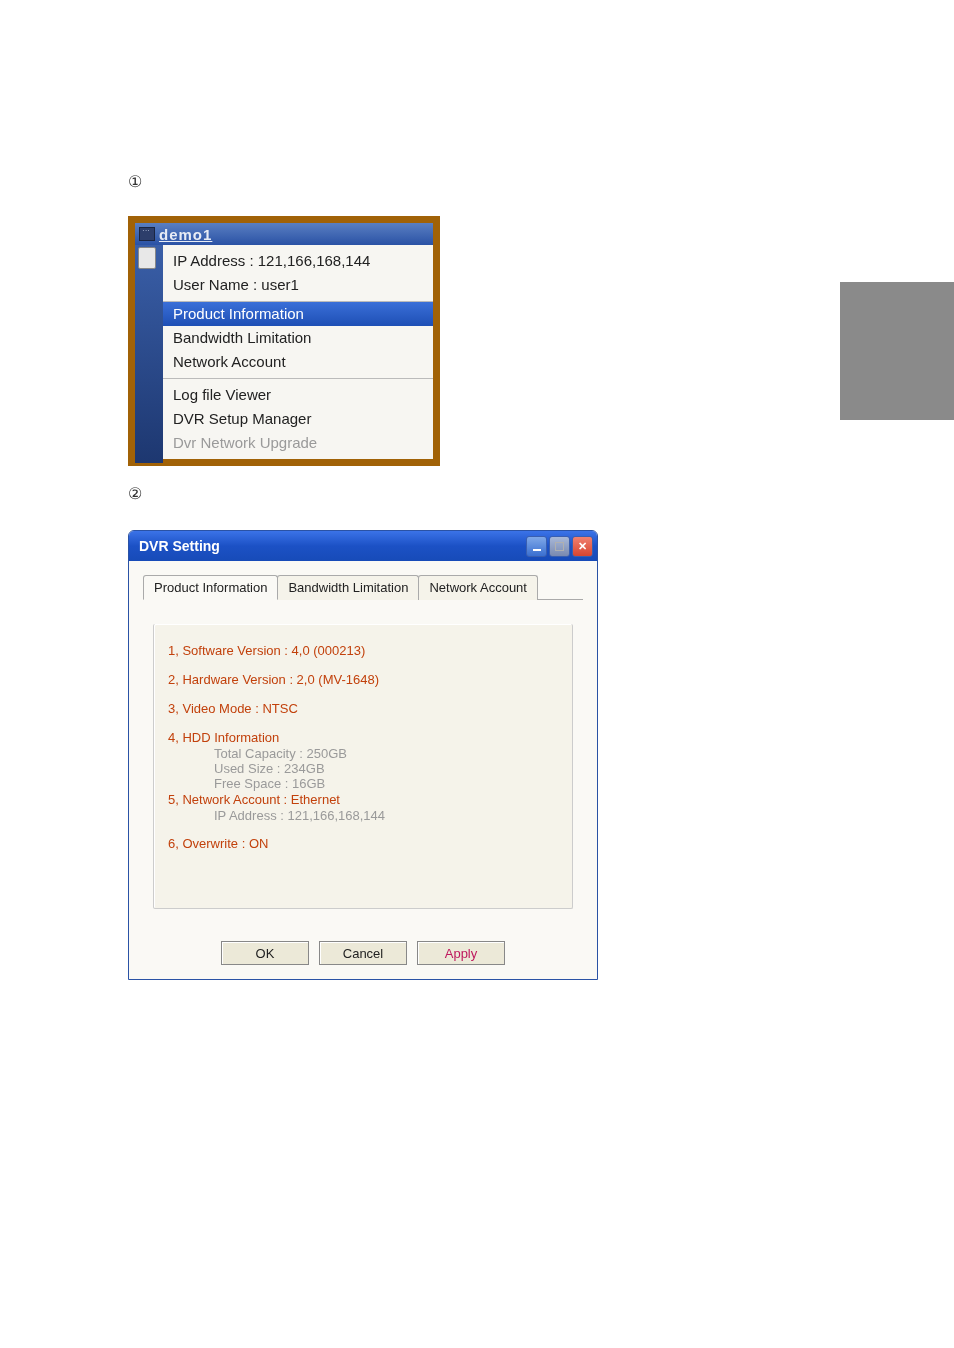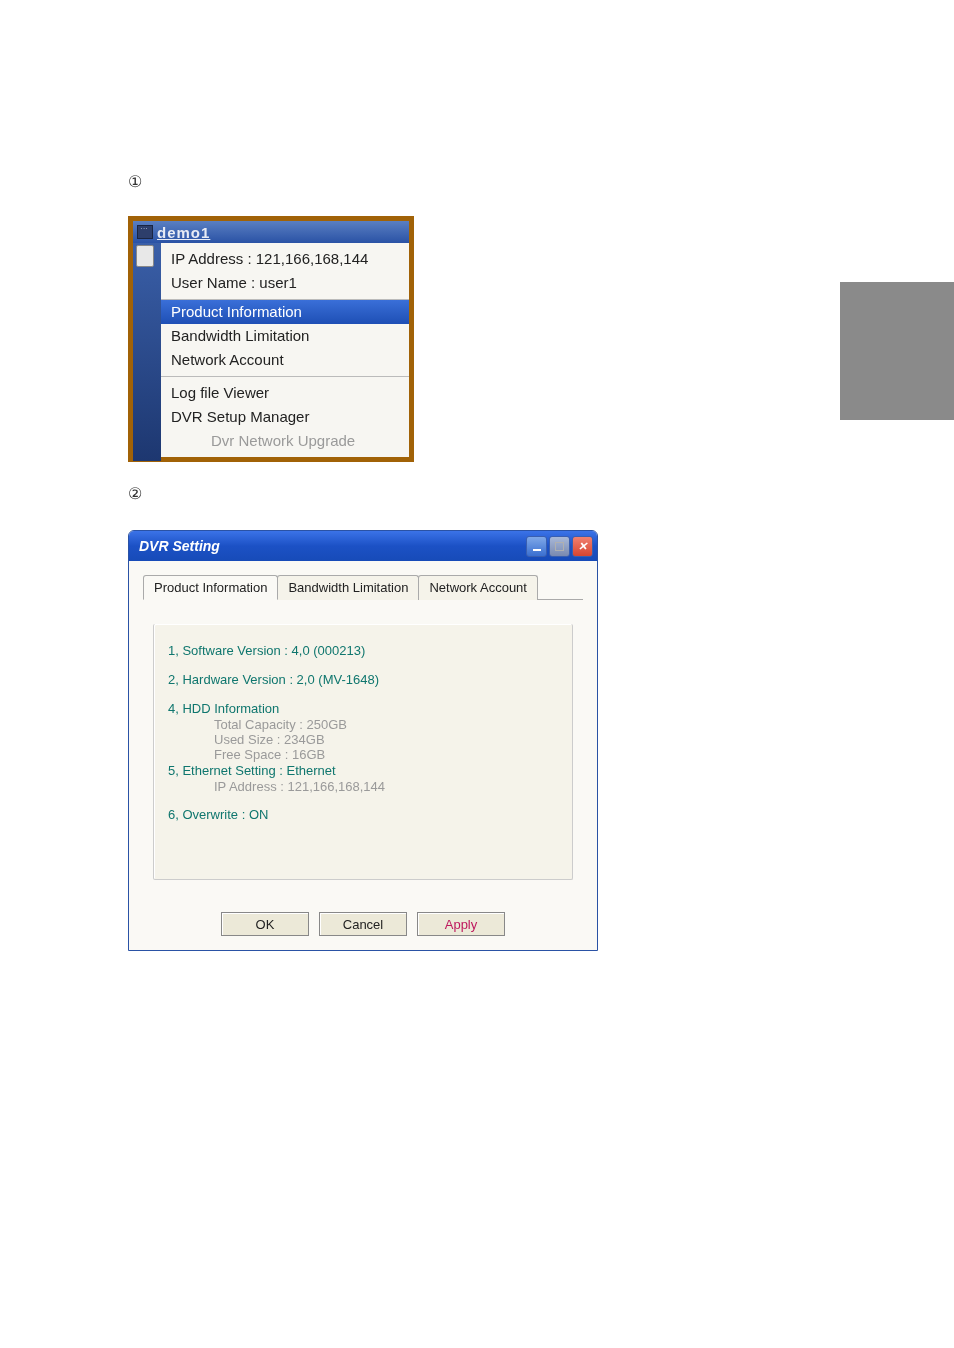--- a/index.html
+++ b/index.html
@@ -16,23 +16,23 @@
       color: #333;
     }
     .marker-1 { left: 128px; top: 172px; }
     .marker-2 { left: 128px; top: 484px; }
     
     
     .context-panel {
       position: absolute;
       left: 128px;
       top: 216px;
-      width: 286px;
+      width: 312px;
       background: #f7f6f2;
-      border: 5px solid #a16207;
+      border: 7px solid #a16207;
     }
     .context-titlebar {
       display: flex;
       align-items: center;
       background: linear-gradient(to bottom, #5a7fc2, #2a52a5);
       height: 22px;
       padding: 0 4px;
     }
     .titlebar-icon {
       width: 16px;
@@ -68,21 +68,21 @@
       color: #222;
       line-height: 24px;
     }
     .context-line.highlighted {
       background: linear-gradient(to bottom, #3a6fd8, #1e4fb5);
       color: #fff;
       margin-left: -38px;
       padding-left: 38px;
       margin-right: 0;
     }
-    .context-line.disabled { color: #9a9a9a; margin-left: 40px; }
+    .context-line.disabled { color: #9a9a9a; }
     .side-icon {
       position: absolute;
       left: 0;
       top: 22px;
       width: 28px;
       height: 218px;
       background: linear-gradient(to bottom, #3a5fa8, #1d3770);
     }
     .side-icon-inner {
       position: absolute;
@@ -116,21 +116,20 @@
       border-radius: 6px 6px 0 0;
       overflow: hidden;
     }
     .dvr-titlebar {
       background: linear-gradient(to bottom, #3b73e8, #1c51c5 50%, #174bb8);
       height: 30px;
       display: flex;
       align-items: center;
       justify-content: space-between;
       padding: 0 4px 0 10px;
-      font-style: italic;
     }
     .dvr-title {
       color: #fff;
       font-weight: bold;
       font-size: 14px;
     }
     .window-controls {
       display: flex;
       gap: 2px;
     }
@@ -181,21 +180,21 @@
       border: 1px solid #ccc;
       border-top: none;
       background: #f5f3ea;
       margin: 24px 10px 10px 10px;
       padding: 18px 14px 44px 14px;
       box-shadow: inset 1px 1px 0 #fff;
       border-radius: 2px;
     }
     .info-line {
       font-size: 13px;
-      color: #0f766e;
+      color: #c2410c;
       line-height: 17px;
       margin-bottom: 12px;
     }
     .info-line.nogap { margin-bottom: 0; }
     .sub-line {
       font-size: 13px;
       color: #9a9a9a;
       line-height: 15px;
       padding-left: 46px;
     }
@@ -269,25 +268,26 @@
   </div>
   <div class="dvr-body">
     <div class="dvr-tabs">
       <div class="dvr-tab active">Product Information</div>
       <div class="dvr-tab">Bandwidth Limitation</div>
       <div class="dvr-tab">Network Account</div>
     </div>
     <div class="dvr-inner">
       <div class="info-line">1, Software Version : 4,0 (000213)</div>
       <div class="info-line">2, Hardware Version : 2,0 (MV-1648)</div>
+      <div class="info-line">3, Video Mode : NTSC</div>
       <div class="info-line nogap">4, HDD Information</div>
       <div class="sub-line">Total Capacity : 250GB</div>
       <div class="sub-line">Used Size : 234GB</div>
       <div class="sub-line">Free Space : 16GB</div>
-      <div class="info-line nogap">5, Ethernet Setting : Ethernet</div>
+      <div class="info-line nogap">5, Network Account : Ethernet</div>
       <div class="sub-line" style="margin-bottom:12px;">IP Address : 121,166,168,144</div>
       <div class="info-line">6, Overwrite : ON</div>
     </div>
   </div>
   <div class="dvr-buttons">
     <button class="dvr-btn">OK</button>
     <button class="dvr-btn">Cancel</button>
     <button class="dvr-btn disabled">Apply</button>
   </div>
 </div>

